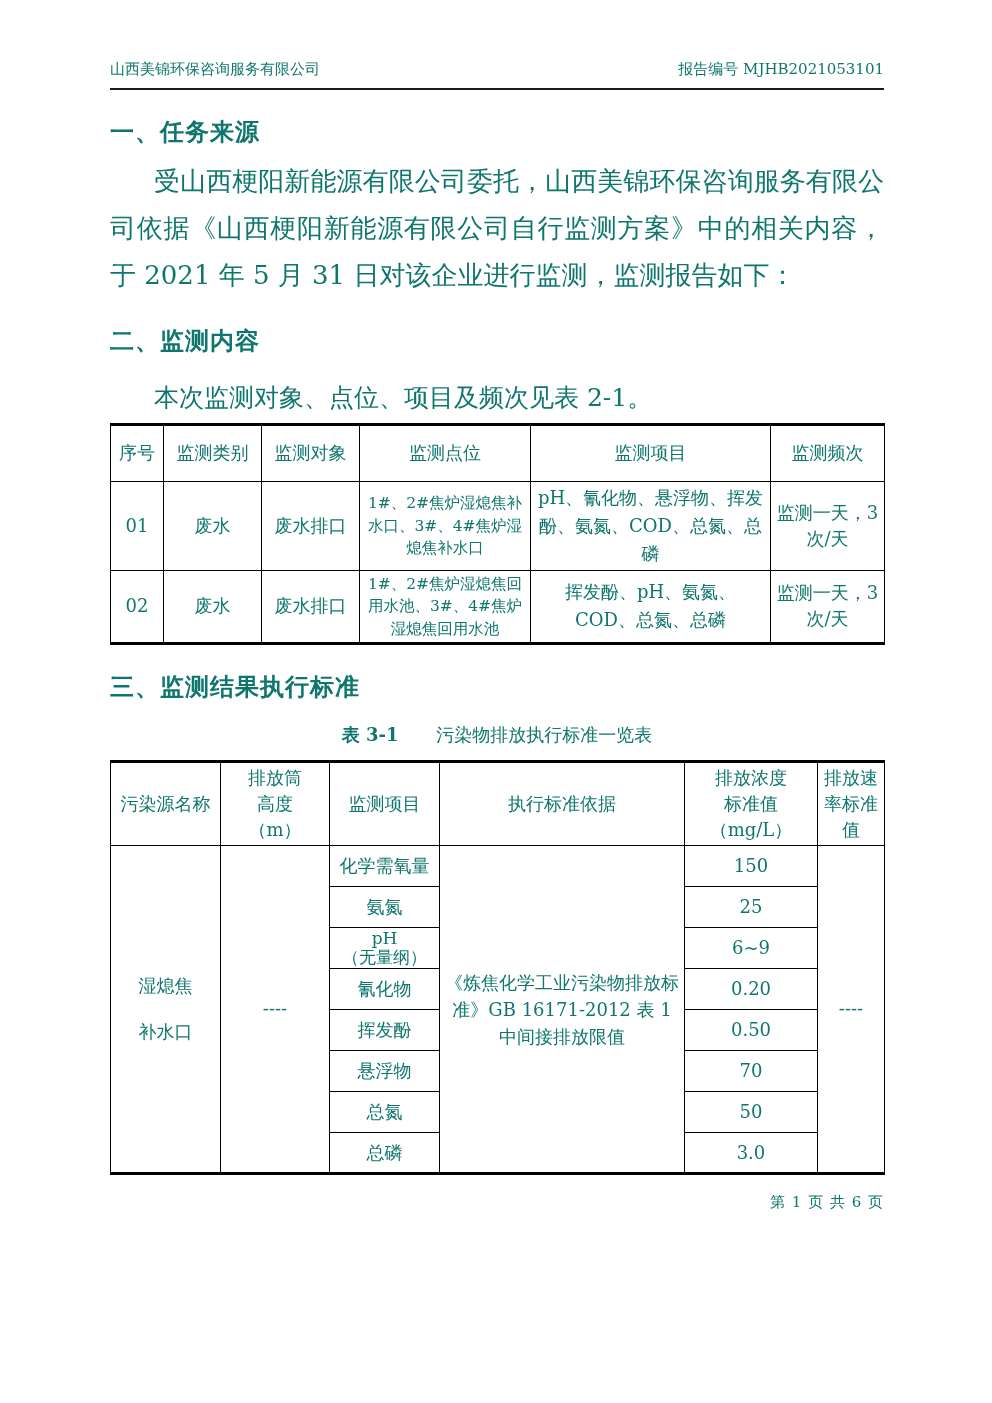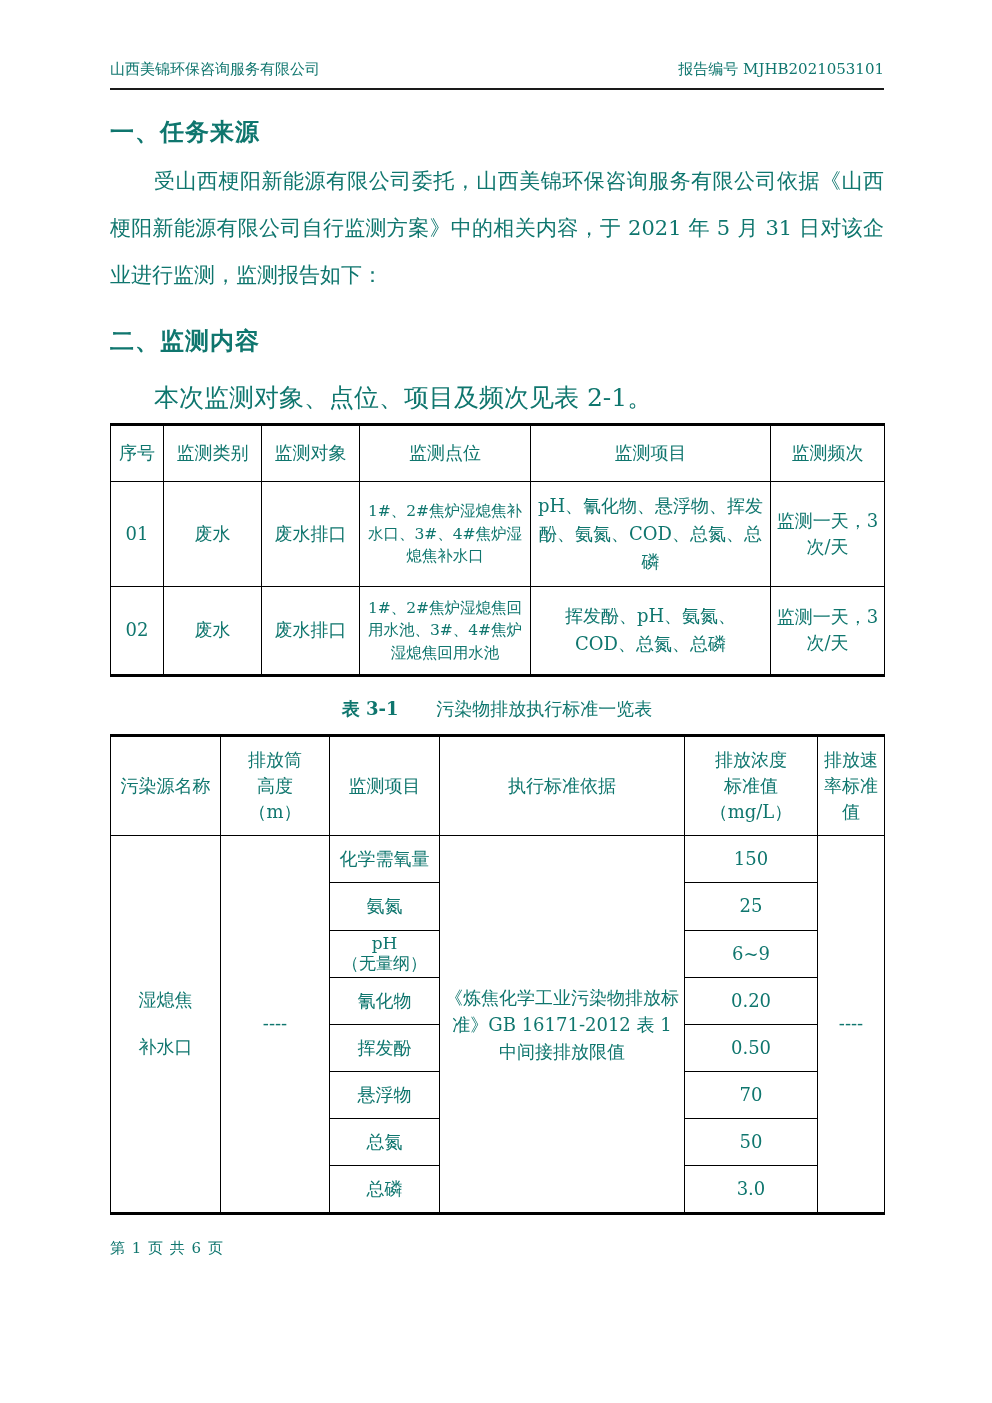--- a/index.html
+++ b/index.html
@@ -22,21 +22,21 @@
     padding-bottom: 9px;
     border-bottom: 2px solid #1a1a1a;
   }
   .section-heading {
     font-size: 24px;
     font-weight: 600;
     margin: 26px 0 0 0;
     letter-spacing: 1px;
   }
   .body-para {
-    font-size: 21px;
+    font-size: 26px;
     line-height: 47px;
     text-align: justify;
     text-indent: 44px;
     margin: 10px 0 0 0;
   }
   .intro-para {
     font-size: 25px;
     line-height: 30px;
     text-indent: 44px;
     margin: 26px 0 0 0;
@@ -54,39 +54,39 @@
     margin-top: 10px;
     border-top: 3px solid #000;
     border-bottom: 3px solid #000;
   }
   th, td {
     border: 1px solid #000;
     text-align: center;
     vertical-align: middle;
     font-size: 18px;
     font-weight: normal;
-    padding: 10px 4px;
+    padding: 2px 4px;
     line-height: 1.45;
     white-space: pre-line;
     overflow: hidden;
   }
   .t21 thead tr { height: 57px; }
   .t21 tbody tr { height: 69px; }
   .t31 thead tr { height: 82px; }
   .t31 tbody tr { height: 41px; }
   .t31 { margin-top: 13px; }
   .cell-loc { font-size: 15.5px; line-height: 1.45; }
   .cell-items { line-height: 1.55; }
   .source-cell { line-height: 2.6; }
   .ph-cell { line-height: 1.15; font-size: 17px; padding: 0; }
   .basis-cell { line-height: 1.5; }
   .doc-footer {
-    text-align: left;
+    text-align: right;
     font-size: 15px;
-    margin-top: 24px;
+    margin-top: 18px;
     letter-spacing: 1px;
   }
   .sec3-heading { margin-top: 26px; }
 </style>
 </head>
 <body>
 
 <div class="page">
 
   <div class="doc-header">
@@ -133,20 +133,21 @@
         <td>02</td>
         <td>废水</td>
         <td>废水排口</td>
         <td class="cell-loc">1#、2#焦炉湿熄焦回用水池、3#、4#焦炉湿熄焦回用水池</td>
         <td class="cell-items">挥发酚、pH、氨氮、COD、总氮、总磷</td>
         <td>监测一天，3 次/天</td>
       </tr>
     </tbody>
   </table>
 
+  <h2 class="section-heading sec3-heading">三、监测结果执行标准</h2>
 
   <div class="table-caption">
     <span class="cap-label">表 3-1</span>
     <span>污染物排放执行标准一览表</span>
   </div>
 
   <table class="t31">
     <colgroup>
       <col style="width:110px">
         <col style="width:109px">

